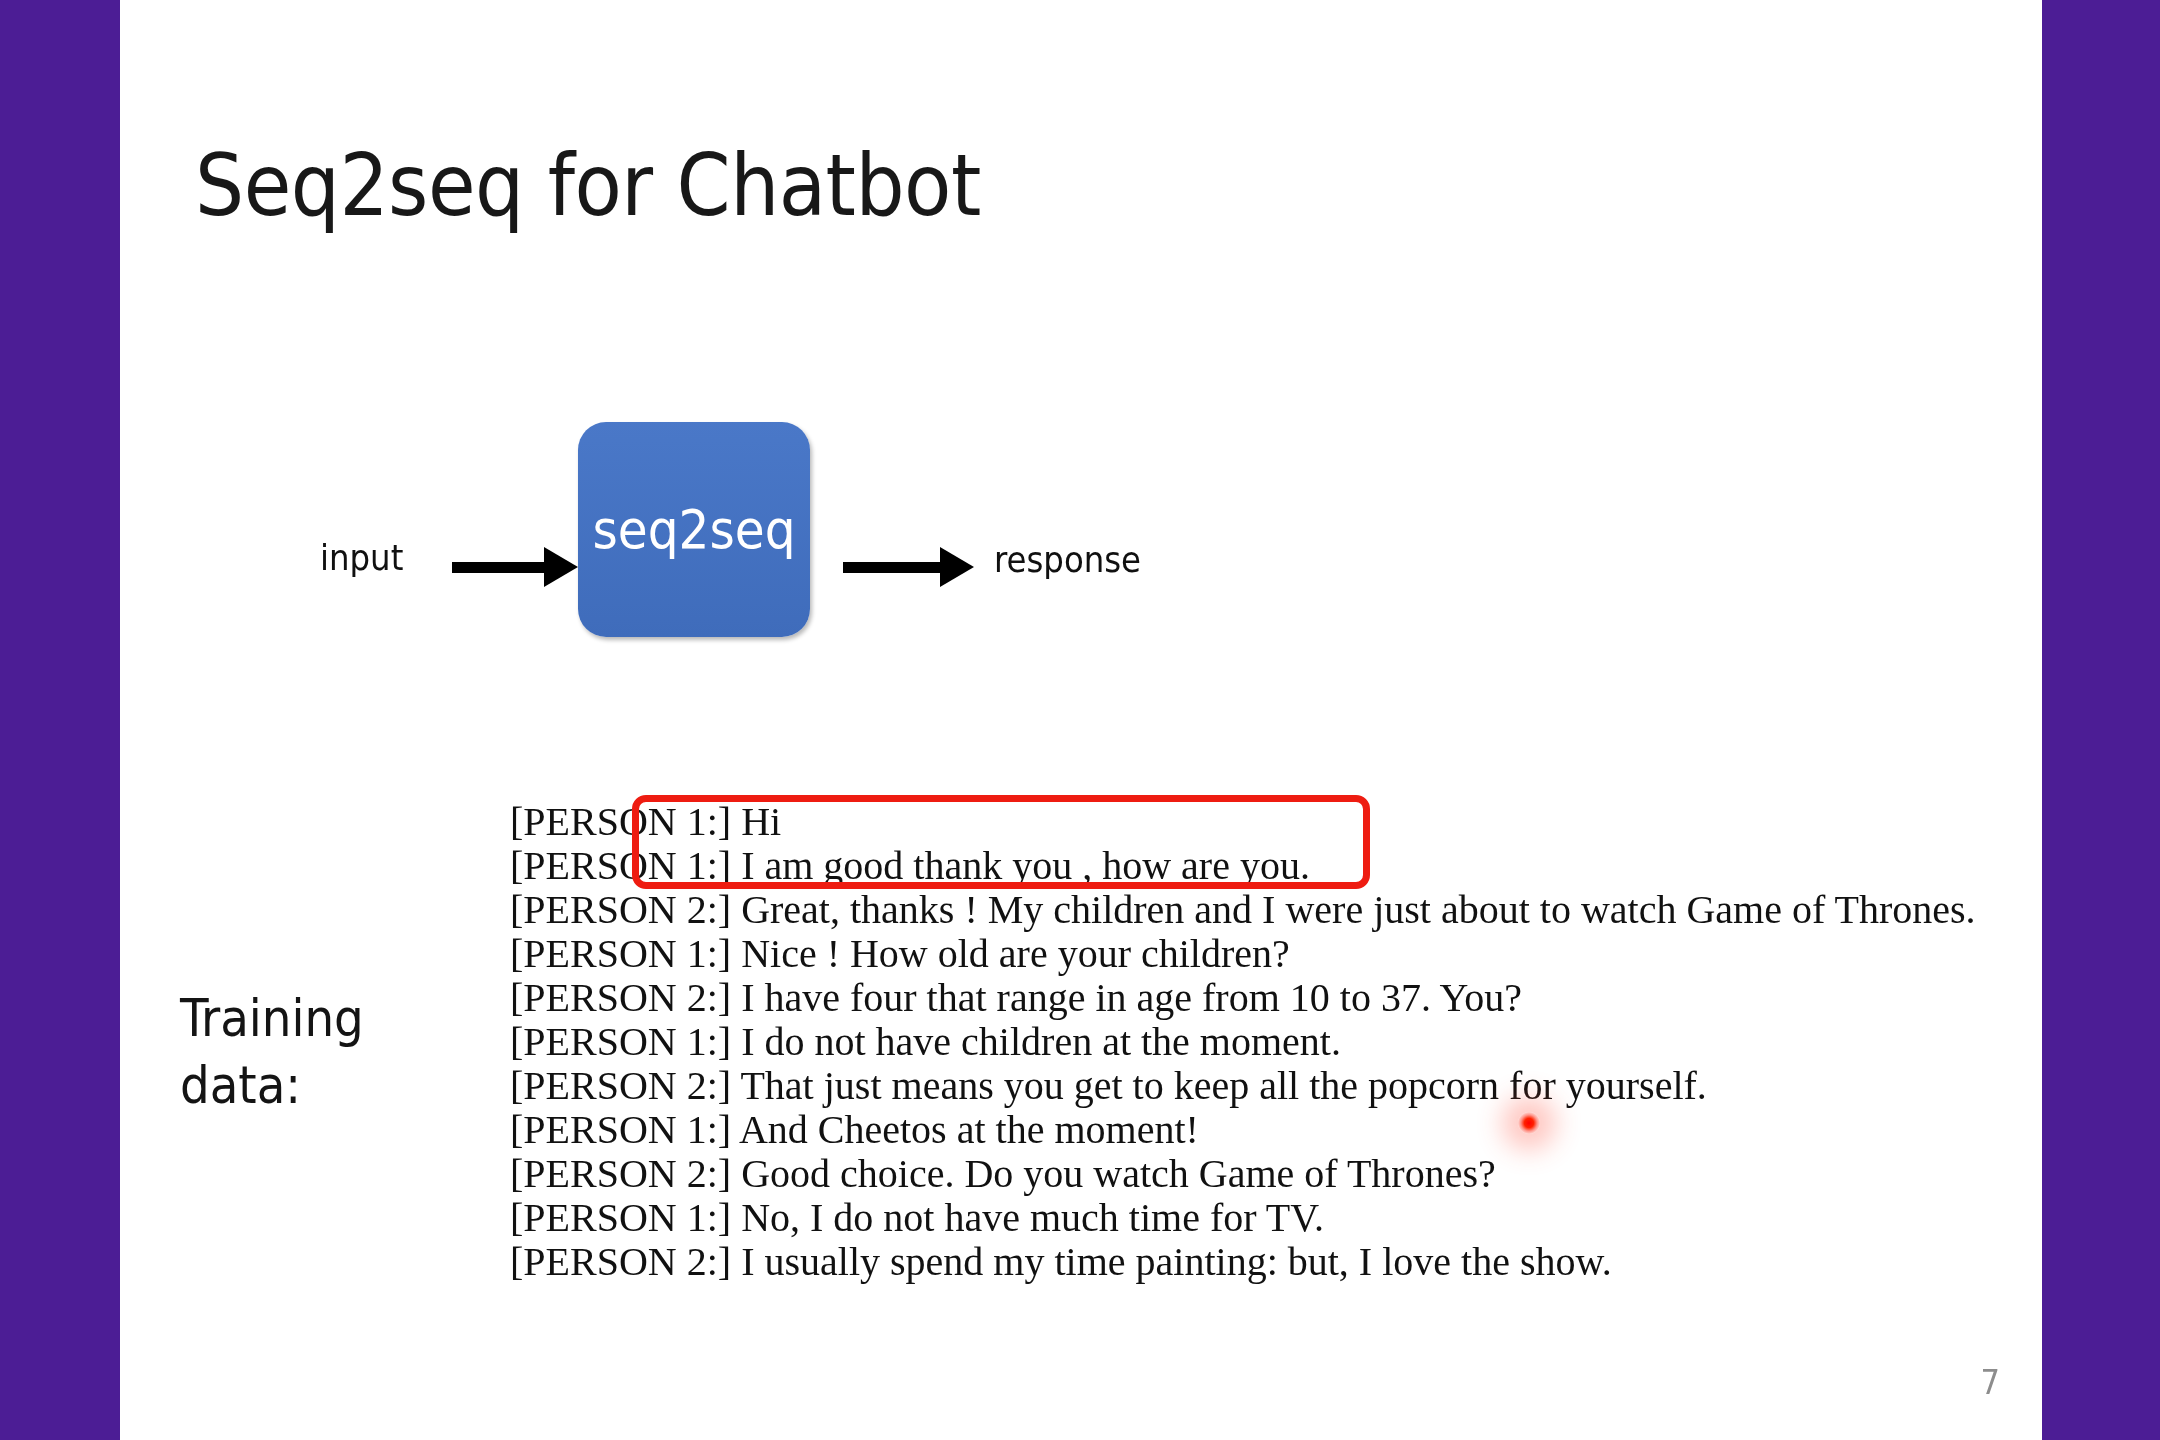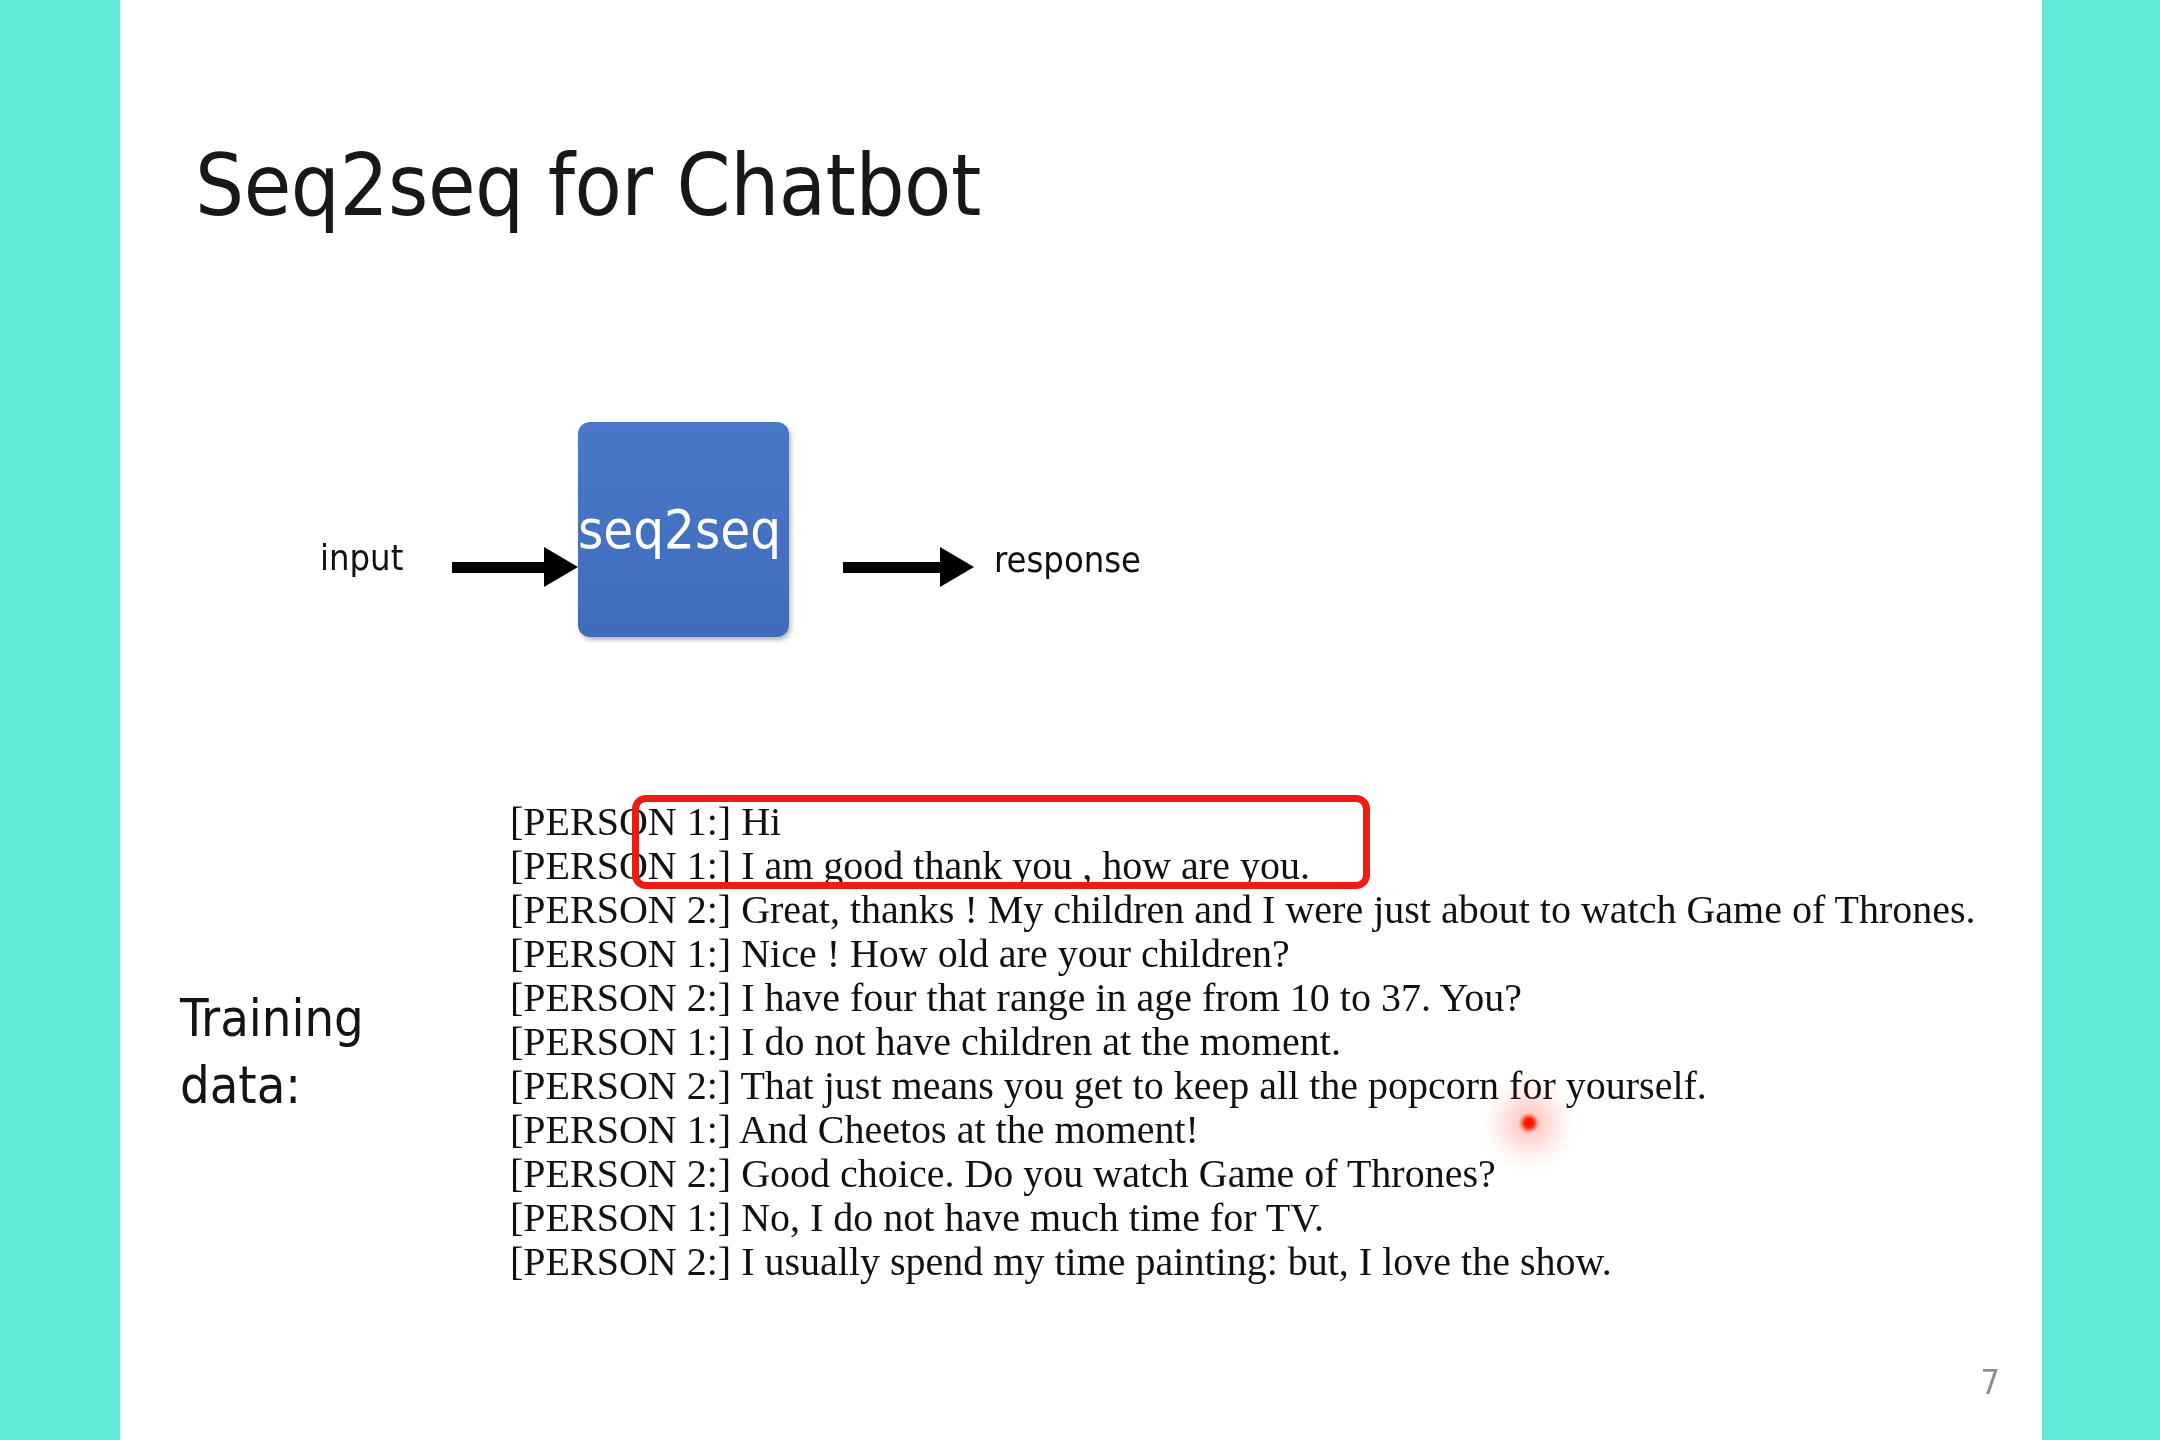--- a/index.html
+++ b/index.html
@@ -13,21 +13,21 @@
     height: 1440px;
     overflow: hidden;
     font-family: "Liberation Sans", sans-serif;
   }
 
   
   #viewport {
     position: relative;
     width: 2160px;
     height: 1440px;
-    background: #5eead4;
+    background: #4c1d95;
   }
 
   #slide {
     position: absolute;
     left: 120px;
     top: 0px;
     width: 1922px;
     height: 1440px;
     background: #ffffff;
     overflow: hidden;
@@ -101,28 +101,29 @@
   #arrow-in .head  { left: 92px; }
 
   #arrow-out { left: 723px; width: 135px; }
   #arrow-out .shaft { width: 100px; }
   #arrow-out .head  { left: 97px; }
 
   #seq2seq-box {
     position: absolute;
     left: 458px;
     top: -18px;
-    width: 211px;
+    width: 232px;
     height: 215px;
     background: #4472C4;
     background: linear-gradient(180deg, #4a78c8 0%, #3f6cbb 100%);
-    border-radius: 12px;
+    border-radius: 28px;
     box-shadow: 2px 3px 4px rgba(0,0,0,0.28);
     display: flex;
     align-items: center;
+    justify-content: center;
   }
   #seq2seq-box-label {
     font-family: "DejaVu Sans Condensed", "Liberation Sans", sans-serif;
     font-size: 54px;
     color: #ffffff;
     letter-spacing: 0px;
     white-space: nowrap;
   }
 
   

